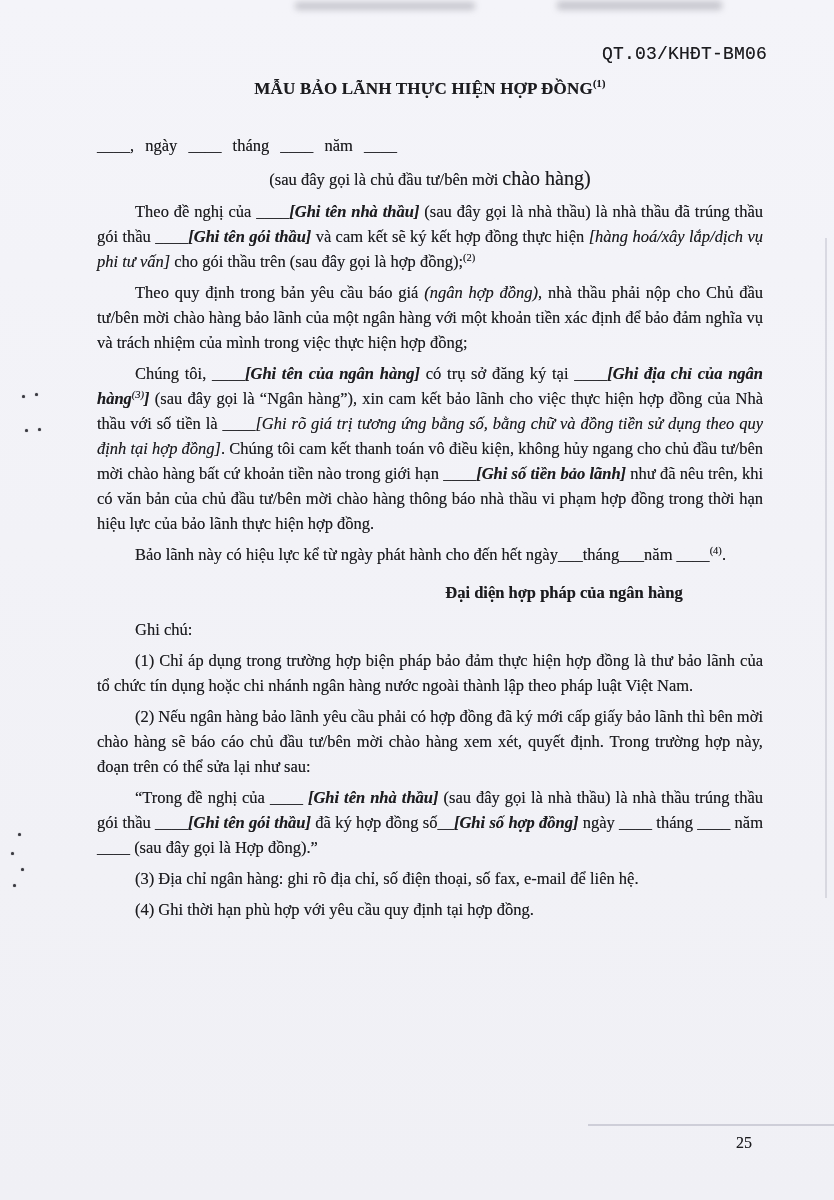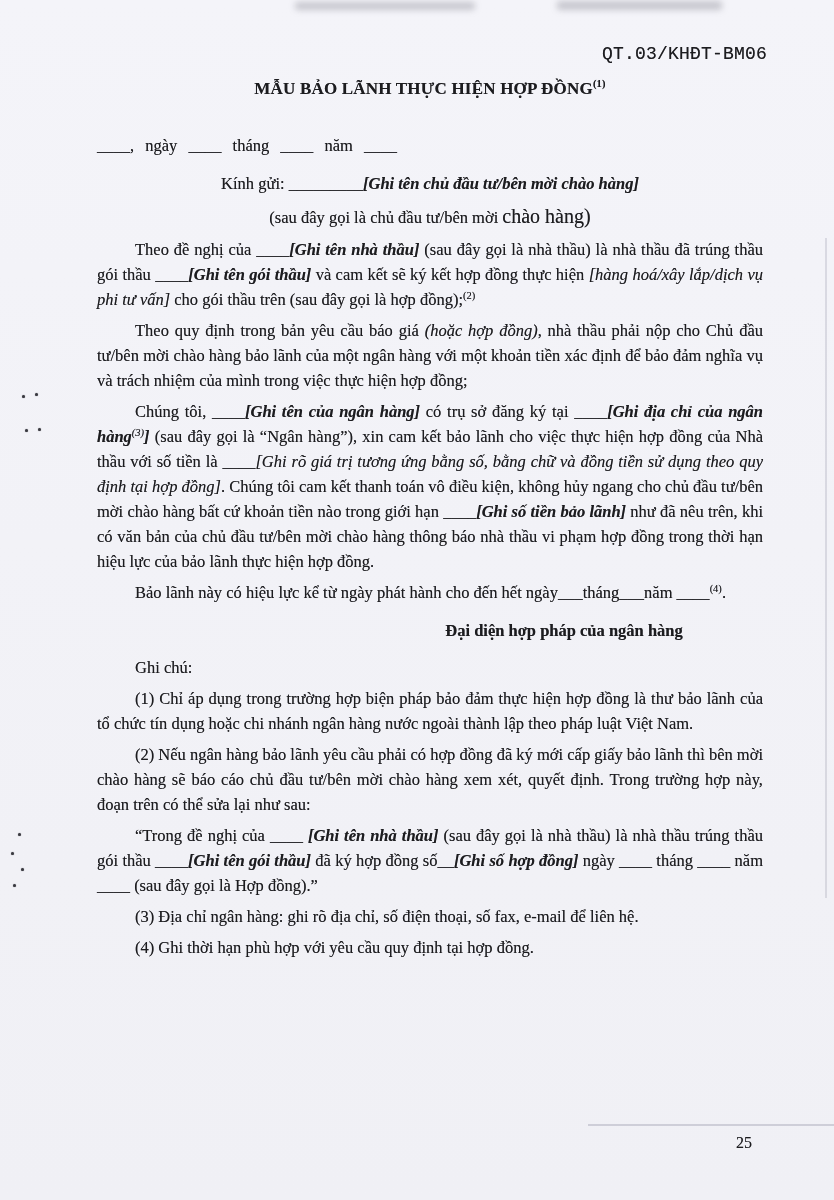--- a/index.html
+++ b/index.html
@@ -80,27 +80,26 @@
   <div class="hline"></div>
 
   <div class="form-code">QT.03/KHĐT-BM06</div>
 
   <div class="content">
 
     <h1 class="doc-title"><span>MẪU BẢO LÃNH THỰC HIỆN HỢP ĐỒNG</span><span class="sup">(1)</span></h1>
 
     <div class="date-line">____, ngày ____ tháng ____ năm ____</div>
 
-    <div class="salutation"><span>Kính gửi: _________</span><span class="it bd">[Ghi tên chủ đầu tư/bên mời chào hàng]</span></div>
 
     <div class="sub-salutation"><span>(sau đây gọi là chủ đầu tư/bên mời </span><span class="lg">chào hàng)</span></div>
 
     <p class="body-par"><span>Theo đề nghị của ____</span><span class="it bd">[Ghi tên nhà thầu]</span><span> (sau đây gọi là nhà thầu) là nhà thầu đã trúng thầu gói thầu ____</span><span class="it bd">[Ghi tên gói thầu]</span><span> và cam kết sẽ ký kết hợp đồng thực hiện </span><span class="it">[hàng hoá/xây lắp/dịch vụ phi tư vấn]</span><span> cho gói thầu trên (sau đây gọi là hợp đồng);</span><span class="sup">(2)</span></p>
 
-    <p class="body-par"><span>Theo quy định trong bản yêu cầu báo giá </span><span class="it">(hoặc hợp đồng)</span><span>, nhà thầu phải nộp cho Chủ đầu tư/bên mời chào hàng bảo lãnh của một ngân hàng với một khoản tiền xác định để bảo đảm nghĩa vụ và trách nhiệm của mình trong việc thực hiện hợp đồng;</span></p>
+    <p class="body-par"><span>Theo quy định trong bản yêu cầu báo giá </span><span class="it">(ngân hợp đồng)</span><span>, nhà thầu phải nộp cho Chủ đầu tư/bên mời chào hàng bảo lãnh của một ngân hàng với một khoản tiền xác định để bảo đảm nghĩa vụ và trách nhiệm của mình trong việc thực hiện hợp đồng;</span></p>
 
     <p class="body-par"><span>Chúng tôi, ____</span><span class="it bd">[Ghi tên của ngân hàng]</span><span> có trụ sở đăng ký tại ____</span><span class="it bd">[Ghi địa chỉ của ngân hàng</span><span class="it sup">(3)</span><span class="it bd">]</span><span> (sau đây gọi là “Ngân hàng”), xin cam kết bảo lãnh cho việc thực hiện hợp đồng của Nhà thầu với số tiền là ____</span><span class="it">[Ghi rõ giá trị tương ứng bằng số, bằng chữ và đồng tiền sử dụng theo quy định tại hợp đồng]</span><span>. Chúng tôi cam kết thanh toán vô điều kiện, không hủy ngang cho chủ đầu tư/bên mời chào hàng bất cứ khoản tiền nào trong giới hạn ____</span><span class="it bd">[Ghi số tiền bảo lãnh]</span><span> như đã nêu trên, khi có văn bản của chủ đầu tư/bên mời chào hàng thông báo nhà thầu vi phạm hợp đồng trong thời hạn hiệu lực của bảo lãnh thực hiện hợp đồng.</span></p>
 
     <p class="body-par validity"><span>Bảo lãnh này có hiệu lực kể từ ngày phát hành cho đến hết ngày___tháng___năm ____</span><span class="sup">(4)</span><span>.</span></p>
 
     <div class="signature-block">
       <p class="signature-heading">Đại diện hợp pháp của ngân hàng</p>
     </div>
 
     <div class="notes">

